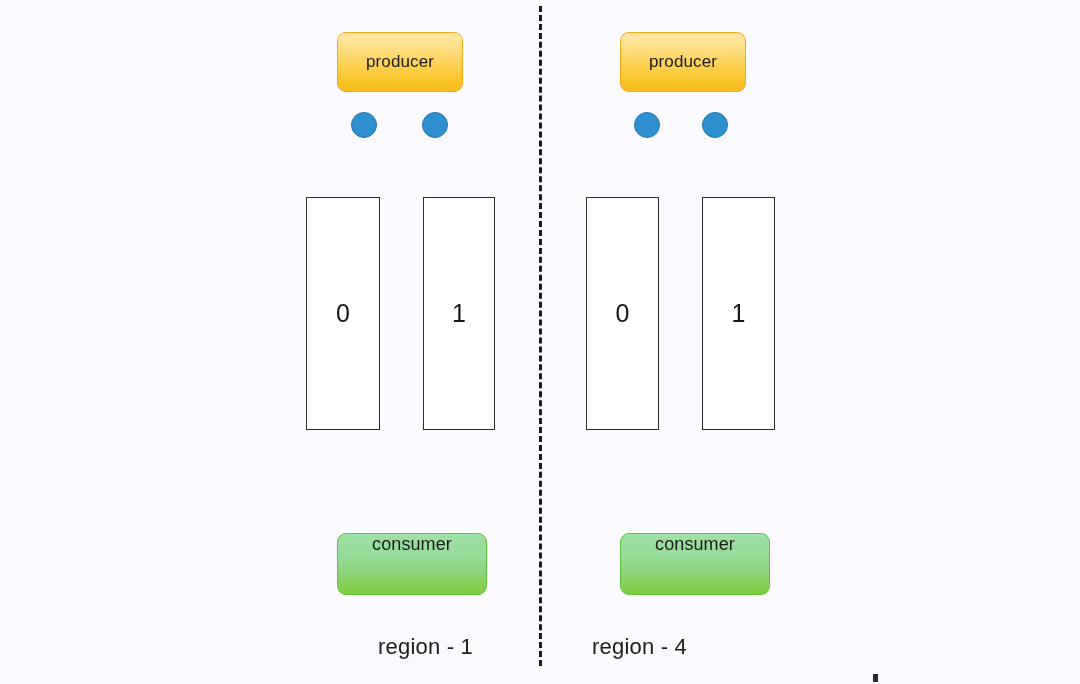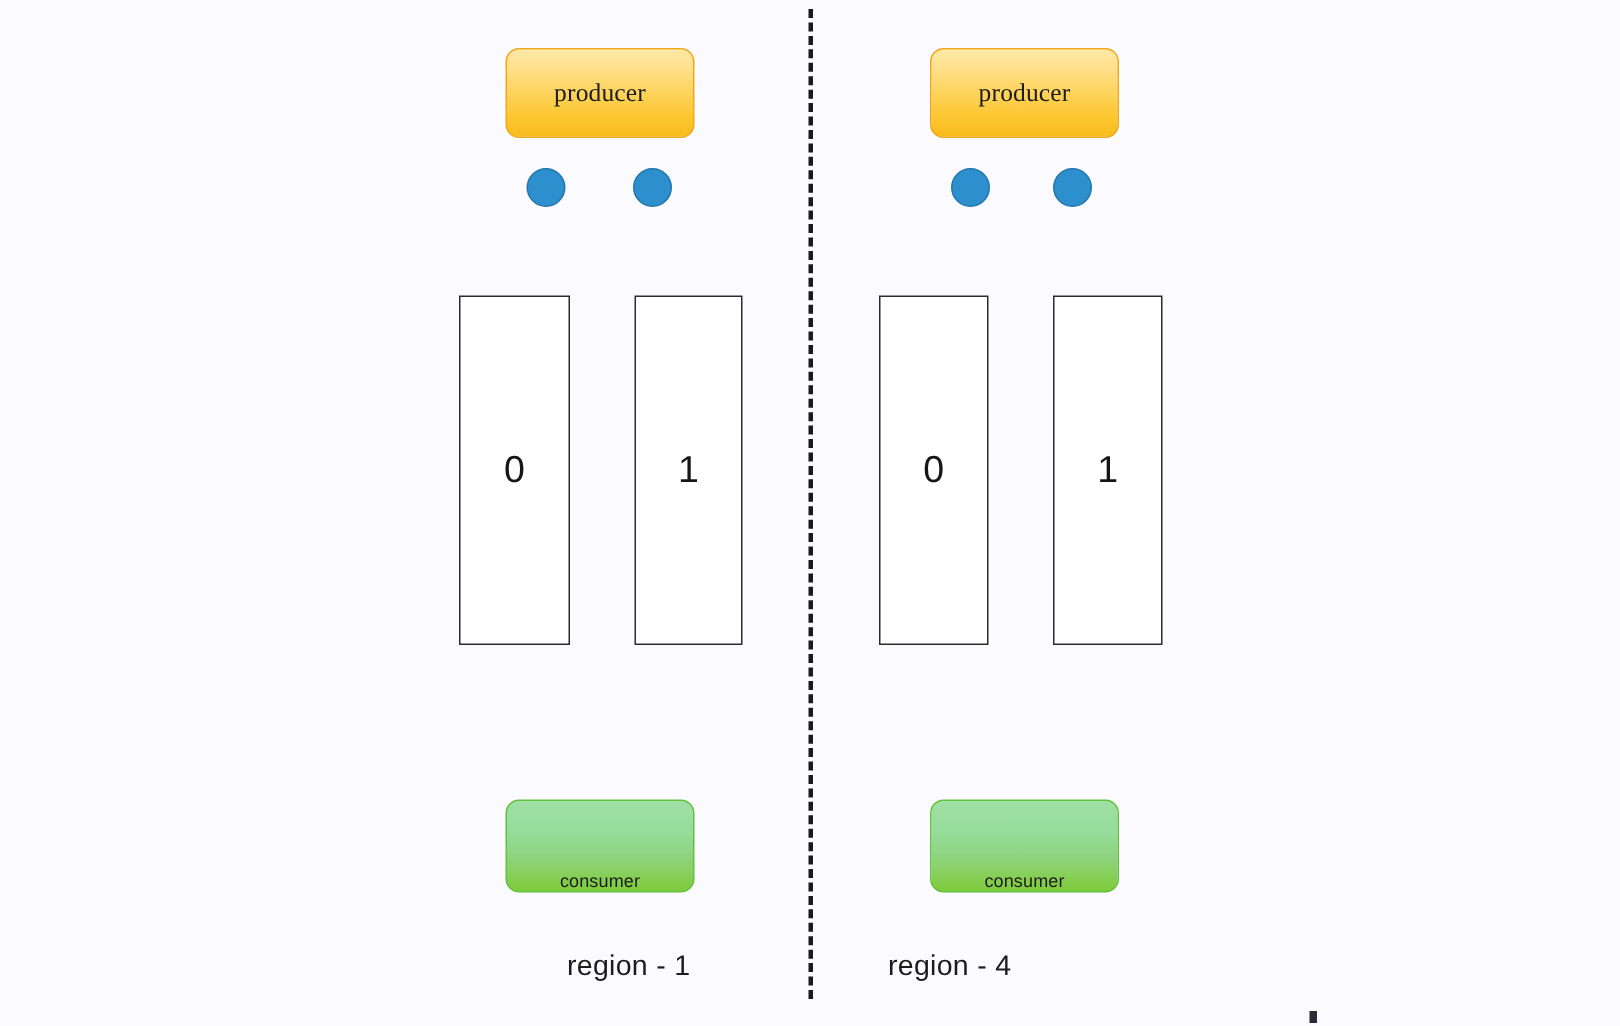--- a/index.html
+++ b/index.html
@@ -43,42 +43,41 @@
                 #fdd45f 48%,
                 #fbc62f 78%,
                 #f8bc1c 100%);
     box-sizing: border-box;
     display: flex;
     align-items: center;
     justify-content: center;
     color: #1c1c1c;
     font-size: 17px;
     letter-spacing: 0.1px;
-    font-family: Liberation Serif, serif;
   }
 
   
   .consumer {
     position: absolute;
-    width: 126px;
+    width: 150px;
     height: 62px;
     border-radius: 9px;
     border: 1.5px solid #63c23c;
     background: linear-gradient(to bottom,
                 #9fe0a4 0%,
                 #96dc9a 35%,
                 #8ed47f 62%,
                 #86cf55 85%,
                 #7ecb3c 100%);
     box-sizing: border-box;
     display: flex;
-    align-items: flex-end;
+    align-items: flex-start;
     justify-content: center;
     color: #1c1c1c;
-    font-size: 12px;
+    font-size: 18px;
     letter-spacing: 0.1px;
   }
 
   
   .dot {
     position: absolute;
     width: 26px;
     height: 26px;
     border-radius: 50%;
     background: #2e8fce;
@@ -95,21 +94,21 @@
     display: flex;
     align-items: center;
     justify-content: center;
     color: #161616;
     font-size: 25px;
   }
 
   
   .region-label {
     position: absolute;
-    font-size: 19px;
+    font-size: 22px;
     color: #1c1c1c;
     white-space: nowrap;
     letter-spacing: 0.2px;
     text-align: right;
   }
 
   
   .cursor-artifact {
     position: absolute;
     left: 873px;

